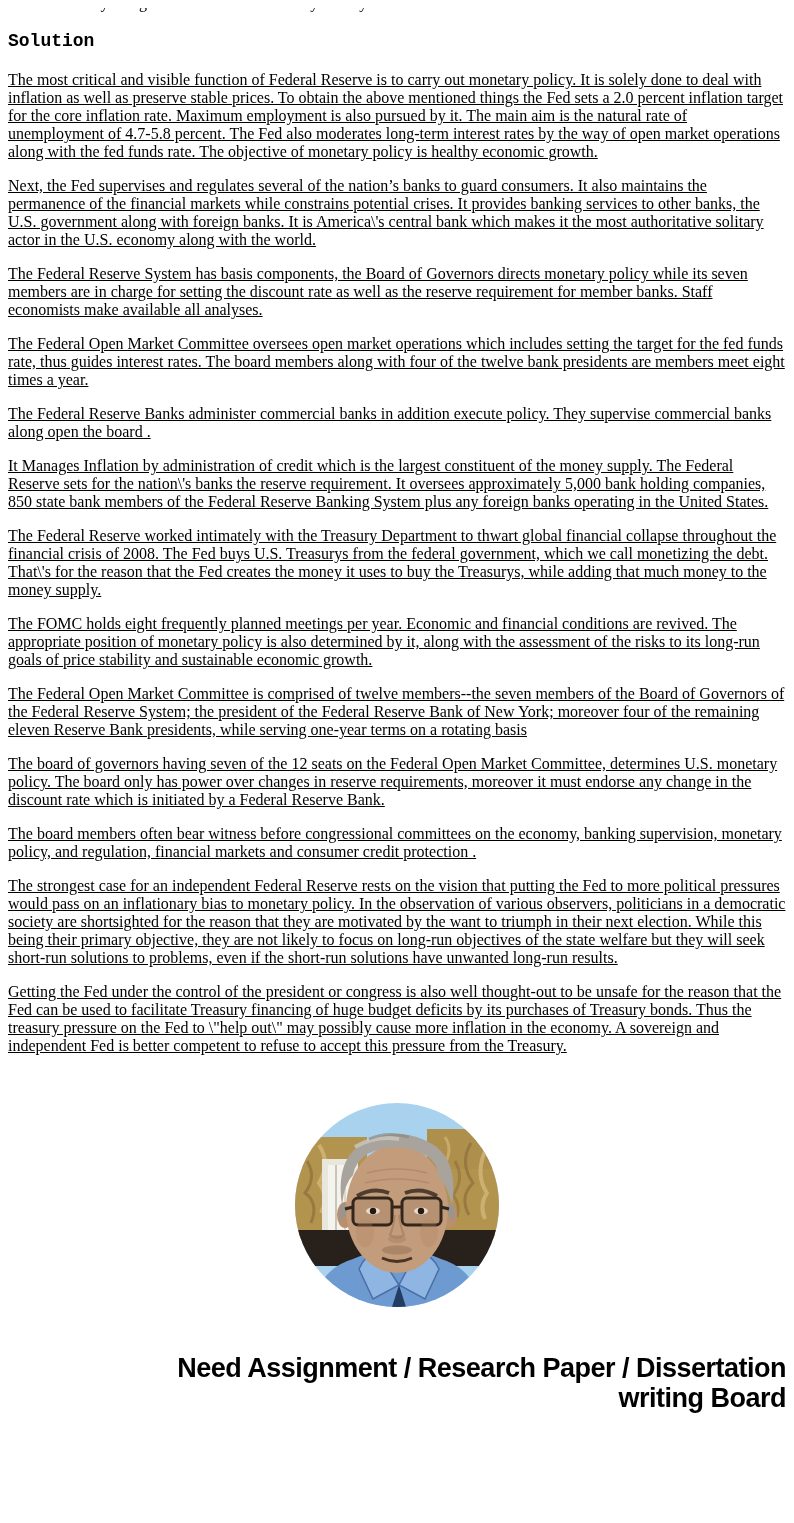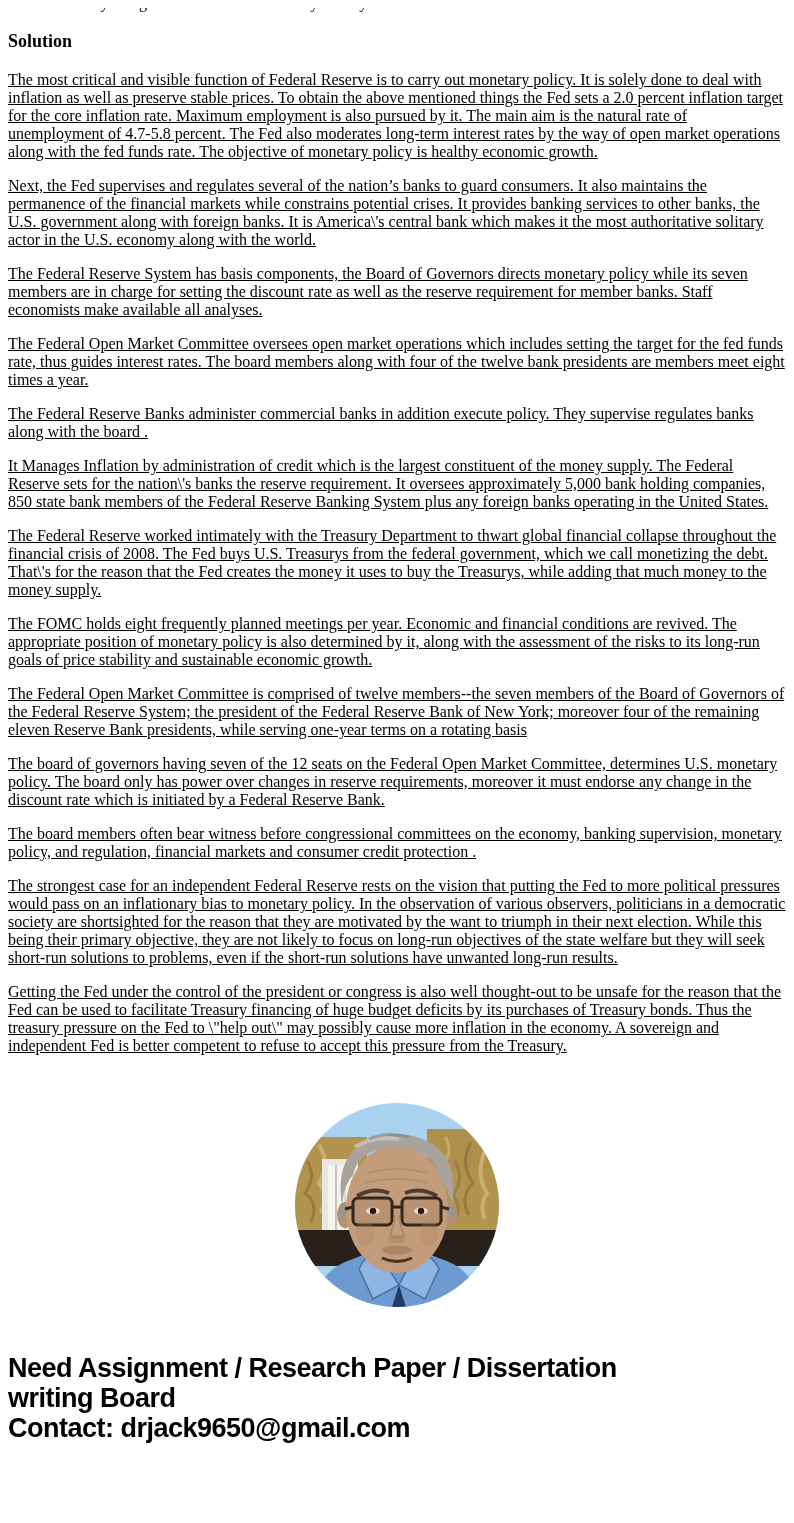--- a/index.html
+++ b/index.html
@@ -22,31 +22,31 @@
   }
   p.question-tail {
     margin: -14px 0 16px 0; 
     line-height: 18px;
   }
   h3.solution-heading {
     font-size: 18px;
     line-height: 21px;
     margin: 19px 0;
     font-weight: bold;
-    font-family: Liberation Serif, serif;
+    font-family: Liberation Mono, monospace;
   }
   .avatar-wrap {
     width: 204px;
     height: 204px;
     margin: 48px auto 0 auto;
   }
   .avatar-wrap svg { display: block; }
   .footer {
     margin-top: 46px;
-    text-align: left;
+    text-align: right;
     font-family: "Liberation Sans", sans-serif;
     font-weight: 700;
     font-size: 27px;
     line-height: 30px;
     letter-spacing: -0.5px;
     color: #000000;
   }
   .footer .line { white-space: nowrap; }
 </style>
 </head>
@@ -55,21 +55,21 @@
 <div>
 
   <p class="question-tail">the direction by Congress or the President? Why or why not?</p>
 
   <h3 class="solution-heading">Solution</h3>
 
   <p class="body-para">The most critical and visible function of Federal Reserve is to carry out monetary policy. It is solely done to deal with inflation as well as preserve stable prices. To obtain the above mentioned things the Fed sets a 2.0 percent inflation target for the core inflation rate. Maximum employment is also pursued by it. The main aim is the natural rate of unemployment of 4.7-5.8 percent. The Fed also moderates long-term interest rates by the way of open market operations along with the fed funds rate. The objective of monetary policy is healthy economic growth.</p>
   <p class="body-para">Next, the Fed supervises and regulates several of the nation’s banks to guard consumers. It also maintains the permanence of the financial markets while constrains potential crises. It provides banking services to other banks, the U.S. government along with foreign banks. It is America\'s central bank which makes it the most authoritative solitary actor in the U.S. economy along with the world.</p>
   <p class="body-para">The Federal Reserve System has basis components, the Board of Governors directs monetary policy while its seven members are in charge for setting the discount rate as well as the reserve requirement for member banks. Staff economists make available all analyses.</p>
   <p class="body-para">The Federal Open Market Committee oversees open market operations which includes setting the target for the fed funds rate, thus guides interest rates. The board members along with four of the twelve bank presidents are members meet eight times a year.</p>
-  <p class="body-para">The Federal Reserve Banks administer commercial banks in addition execute policy. They supervise regulates banks along with the board .</p>
+  <p class="body-para">The Federal Reserve Banks administer commercial banks in addition execute policy. They supervise commercial banks along open the board .</p>
   <p class="body-para">It Manages Inflation by administration of credit which is the largest constituent of the money supply. The Federal Reserve sets for the nation\'s banks the reserve requirement. It oversees approximately 5,000 bank holding companies, 850 state bank members of the Federal Reserve Banking System plus any foreign banks operating in the United States.</p>
   <p class="body-para">The Federal Reserve worked intimately with the Treasury Department to thwart global financial collapse throughout the financial crisis of 2008. The Fed buys U.S. Treasurys from the federal government, which we call monetizing the debt. That\'s for the reason that the Fed creates the money it uses to buy the Treasurys, while adding that much money to the money supply.</p>
   <p class="body-para">The FOMC holds eight frequently planned meetings per year. Economic and financial conditions are revived. The appropriate position of monetary policy is also determined by it, along with the assessment of the risks to its long-run goals of price stability and sustainable economic growth.</p>
   <p class="body-para">The Federal Open Market Committee is comprised of twelve members--the seven members of the Board of Governors of the Federal Reserve System; the president of the Federal Reserve Bank of New York; moreover four of the remaining eleven Reserve Bank presidents, while serving one-year terms on a rotating basis</p>
   <p class="body-para">The board of governors having seven of the 12 seats on the Federal Open Market Committee, determines U.S. monetary policy. The board only has power over changes in reserve requirements, moreover it must endorse any change in the discount rate which is initiated by a Federal Reserve Bank.</p>
   <p class="body-para">The board members often bear witness before congressional committees on the economy, banking supervision, monetary policy, and regulation, financial markets and consumer credit protection .</p>
   <p class="body-para">The strongest case for an independent Federal Reserve rests on the vision that putting the Fed to more political pressures would pass on an inflationary bias to monetary policy. In the observation of various observers, politicians in a democratic society are shortsighted for the reason that they are motivated by the want to triumph in their next election. While this being their primary objective, they are not likely to focus on long-run objectives of the state welfare but they will seek short-run solutions to problems, even if the short-run solutions have unwanted long-run results.</p>
   <p class="body-para">Getting the Fed under the control of the president or congress is also well thought-out to be unsafe for the reason that the Fed can be used to facilitate Treasury financing of huge budget deficits by its purchases of Treasury bonds. Thus the treasury pressure on the Fed to \"help out\" may possibly cause more inflation in the economy. A sovereign and independent Fed is better competent to refuse to accept this pressure from the Treasury.</p>
 
   <div class="avatar-wrap">
@@ -146,16 +146,15 @@
 
         <ellipse cx="70" cy="130" rx="9" ry="14" fill="#b08465" opacity="0.3"></ellipse>
         <ellipse cx="134" cy="130" rx="9" ry="14" fill="#b08465" opacity="0.3"></ellipse>
       </g>
     </svg>
   </div>
 
   <div class="footer">
     <div class="line">Need Assignment / Research Paper / Dissertation</div>
     <div class="line">writing Board</div>
-    <div class="line">Contact: drjack9650@gmail.com</div>
   </div>
 
 </div>
 
 </body></html>

